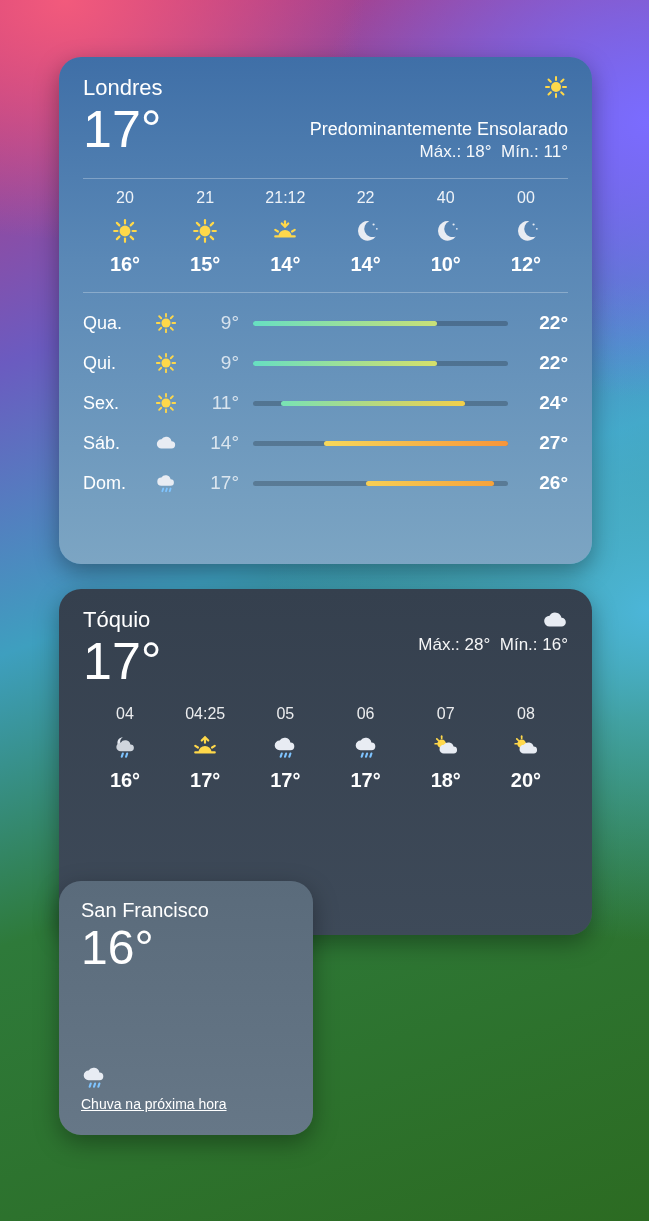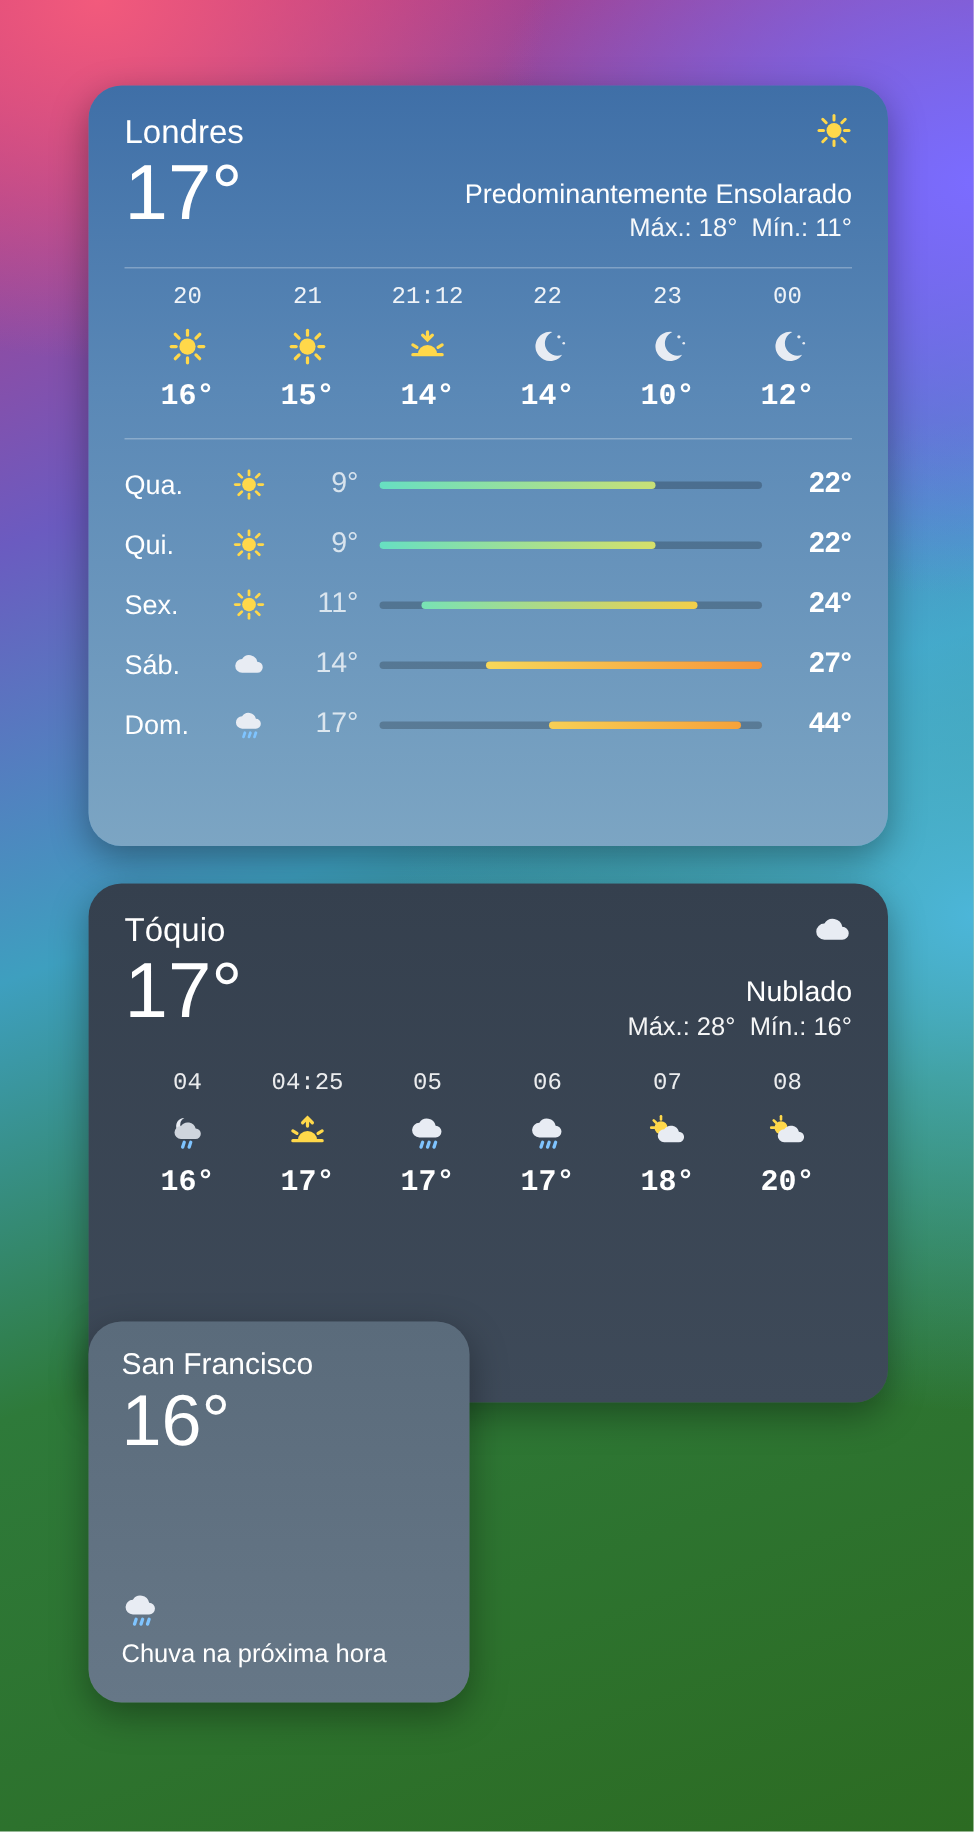--- a/index.html
+++ b/index.html
@@ -26,21 +26,21 @@
   }
   .w1 .header { display:flex; justify-content:space-between; align-items:flex-start; }
   .loc { font-size: 22px; font-weight: 500; }
   .big-temp { font-size: 52px; font-weight: 300; line-height: 1; margin-top: 2px; }
   .cond-block { text-align: right; }
   .cond-icon { display:flex; justify-content:flex-end; height:26px; }
   .cond-text { font-size: 18px; margin-top: 18px; }
   .hilo { font-size: 17px; margin-top: 2px; opacity: 0.95; }
   .divider { height:1px; background: rgba(255,255,255,0.28); margin: 16px 0 10px; }
 
-  .hourly { display:flex; justify-content:flex-start; padding: 0 2px; font-family: Liberation Mono, monospace; }
+  .hourly { display:flex; justify-content:space-between; padding: 0 2px; }
   .hour { display:flex; flex-direction:column; align-items:center; width: 80px; }
   .hour .t { font-size: 16px; opacity: 0.9; }
   .hour .ic { height: 32px; margin: 8px 0 6px; display:flex; align-items:center; justify-content:center; }
   .hour .tp { font-size: 20px; font-weight: 600; }
 
   .daily { margin-top: 6px; }
   .drow { display:flex; align-items:center; height: 40px; }
   .drow .dn { width: 60px; font-size: 18px; }
   .drow .di { width: 46px; display:flex; justify-content:center; }
   .drow .lo { width: 50px; text-align:right; font-size: 19px; font-weight:500; color: rgba(255,255,255,0.75); }
@@ -60,21 +60,21 @@
 
   
   .w3 {
     left: 59px; top: 881px; width: 254px; height: 254px;
     background: linear-gradient(180deg, #5a6b7b 0%, #667787 100%);
     padding: 18px 22px 30px 22px;
   }
   .w3 .loc { font-size: 20px; }
   .w3 .big-temp { font-size: 48px; }
   .w3 .bottom { position:absolute; bottom: 22px; left:22px; right:22px; }
-  .w3 .small-cond { font-size: 17px; line-height: 1.25; margin-top: 6px; }
+  .w3 .small-cond { font-size: 14px; line-height: 1.25; margin-top: 6px; text-decoration: underline; }
 
   
   svg { display:block; }
 </style>
 </head>
 <body>
 
 <svg width="0" height="0" style="position:absolute">
   <defs>
     <g id="i-sun">
@@ -196,21 +196,21 @@
       <div class="hour">
        <div class="t">22</div>
        <div class="ic">
           <svg width="26" height="26" viewBox="0 0 24 24">
             <use href="#i-moon-stars"></use>
           </svg>
         </div>
        <div class="tp">14°</div>
      </div>
       <div class="hour">
-       <div class="t">23</div>
+       <div class="t">40</div>
        <div class="ic">
           <svg width="26" height="26" viewBox="0 0 24 24">
             <use href="#i-moon-stars"></use>
           </svg>
         </div>
        <div class="tp">10°</div>
      </div>
       <div class="hour">
        <div class="t">00</div>
        <div class="ic">
@@ -279,38 +279,37 @@
     <div class="dn">Dom.</div>
     <div class="di">
           <svg width="22" height="22" viewBox="0 0 24 24">
             <use href="#i-cloud-rain"></use>
           </svg>
         </div>
     <div class="lo">17°</div>
     <div class="bar">
       <div class="fill" style="left:44.44444444444444%; width:50%; background:linear-gradient(90deg, #f7cf55, #f6a23a);"></div>
     </div>
-    <div class="hi">44°</div>
+    <div class="hi">26°</div>
   </div>
     </div>
 </div>
 
 <div class="widget w2">
   <div class="header">
     <div>
       <div class="loc">Tóquio</div>
       <div class="big-temp">17°</div>
     </div>
     <div class="cond-block">
       <div class="cond-icon">
           <svg width="26" height="26" viewBox="0 0 24 24">
             <use href="#i-cloud"></use>
           </svg>
         </div>
-      <div class="cond-text">Nublado</div>
       <div class="hilo">
         <span>Máx.:</span> <span>28°</span>&nbsp;&nbsp;<span>Mín.:</span> <span>16°</span>
       </div>
     </div>
   </div>
   <div class="hourly" id="tokyo-hourly">
       <div class="hour">
        <div class="t">04</div>
        <div class="ic">
           <svg width="26" height="26" viewBox="0 0 24 24">

